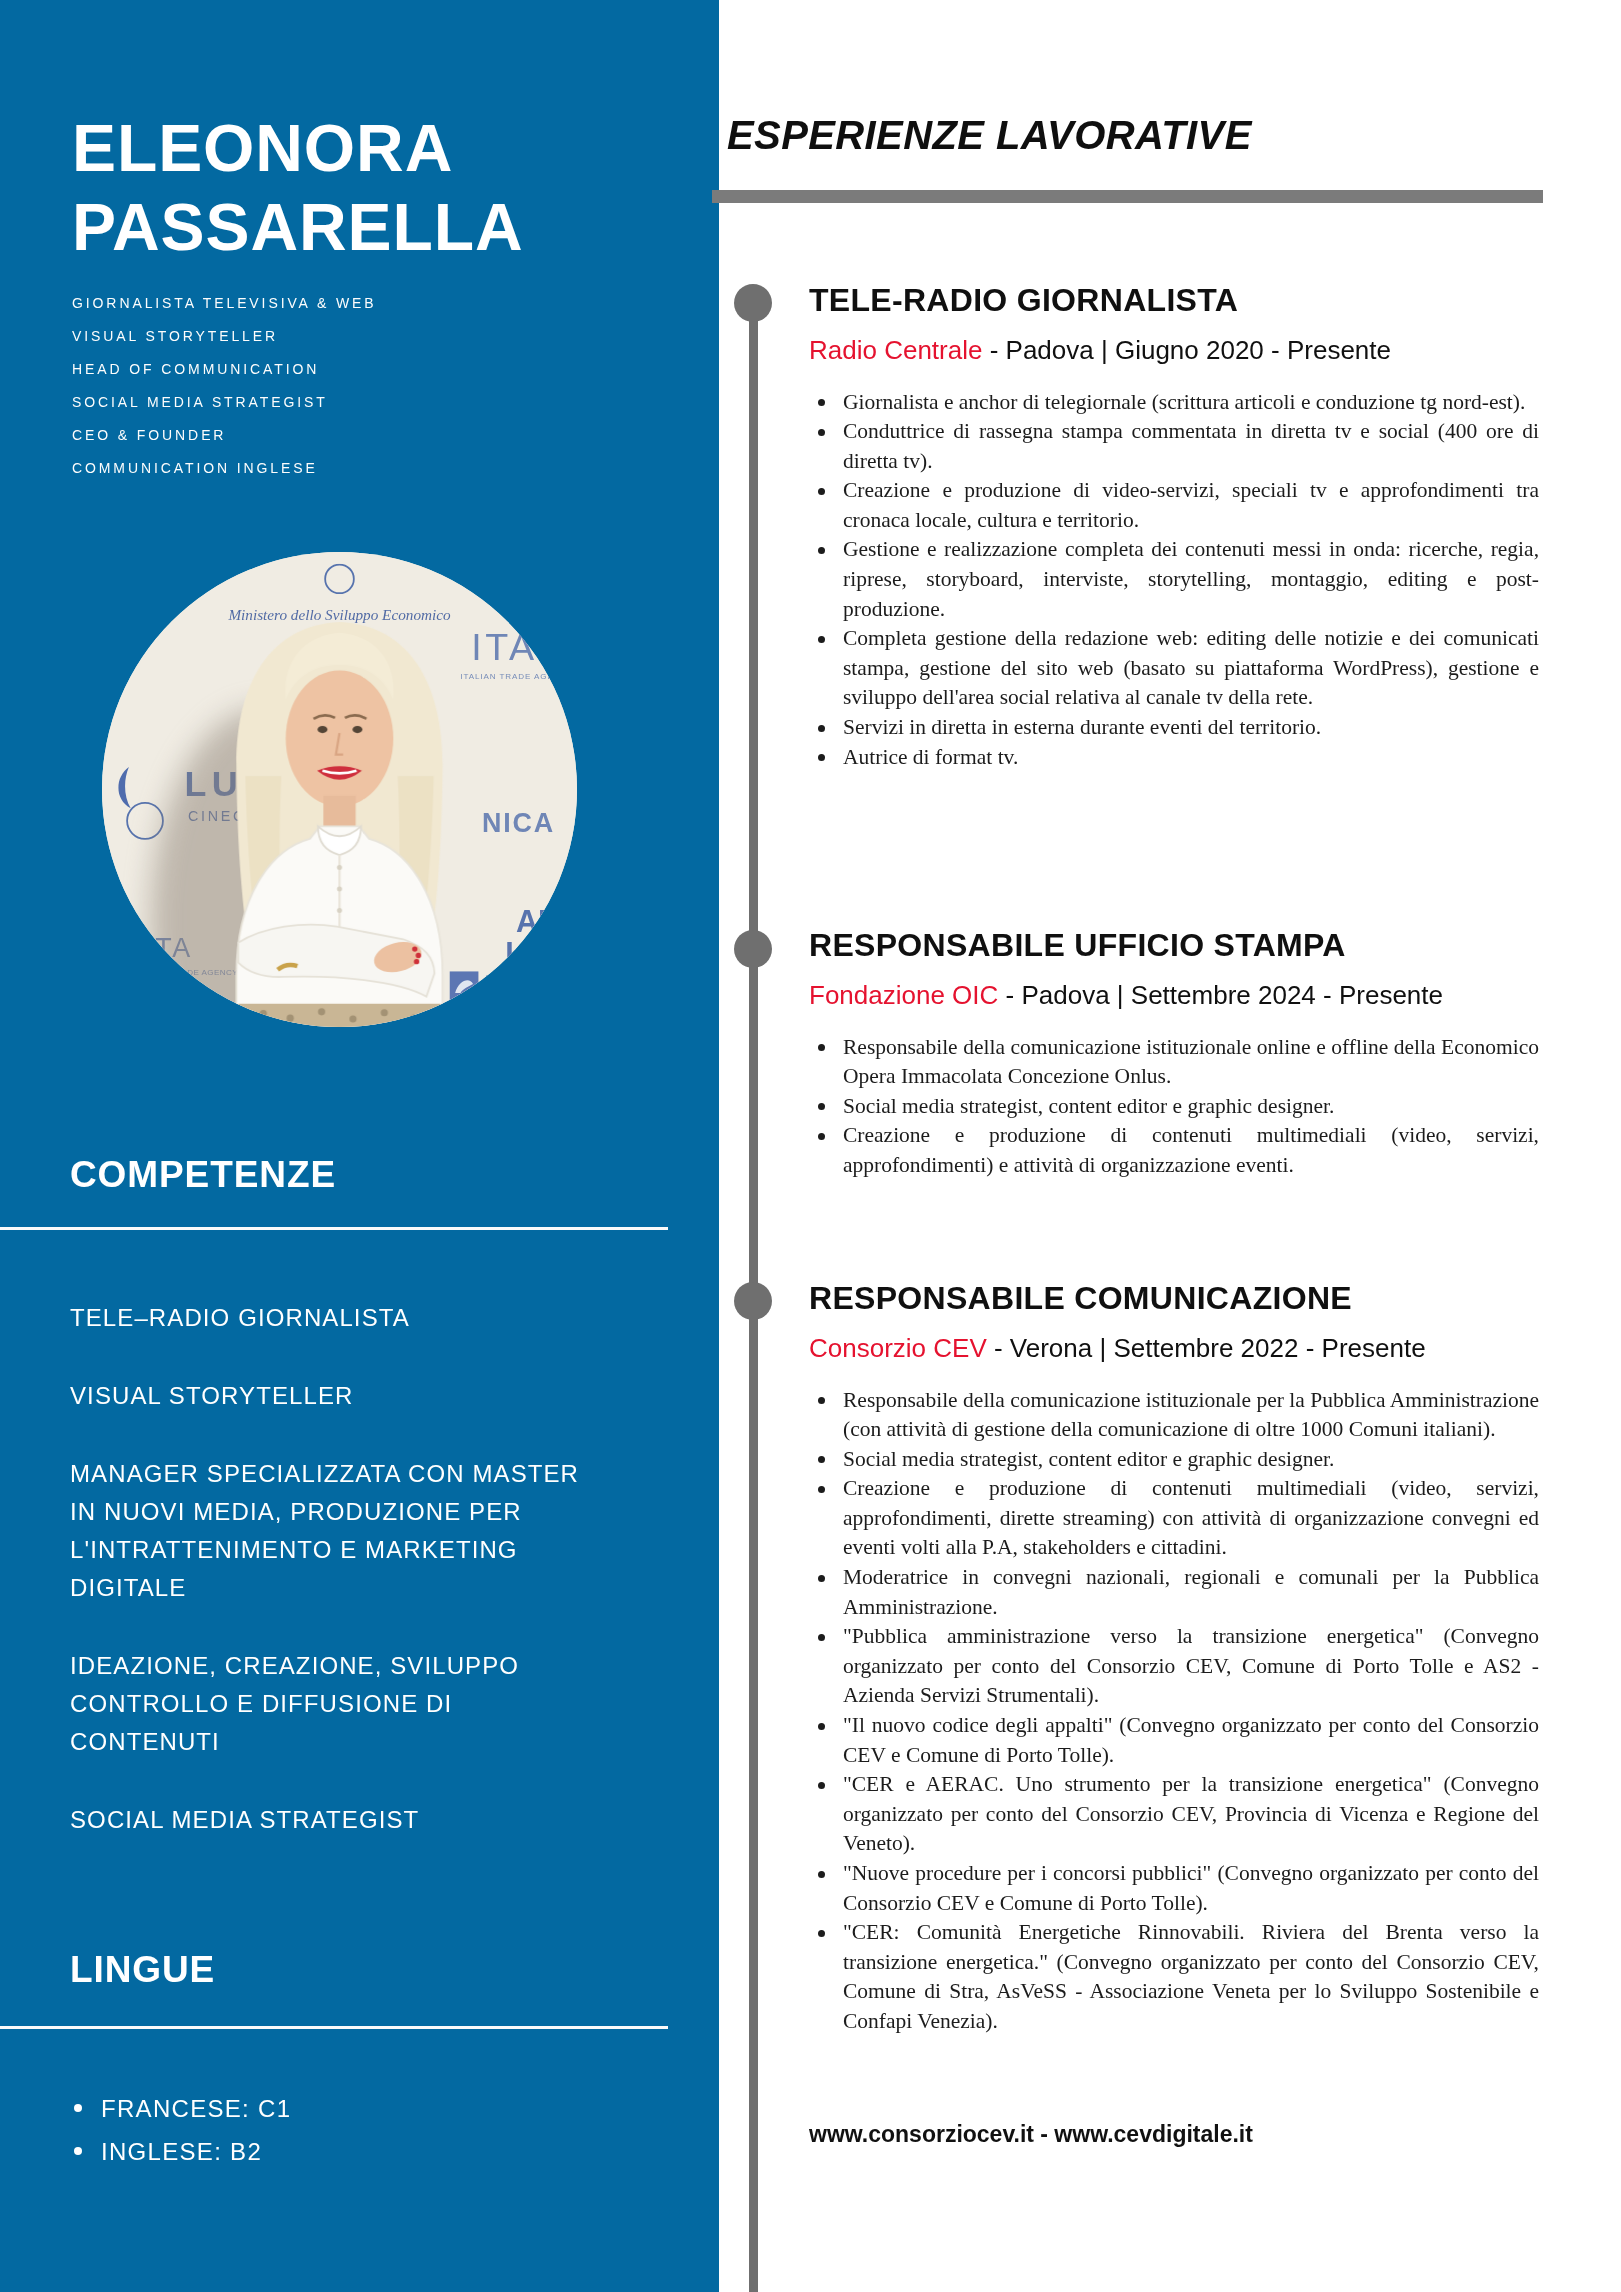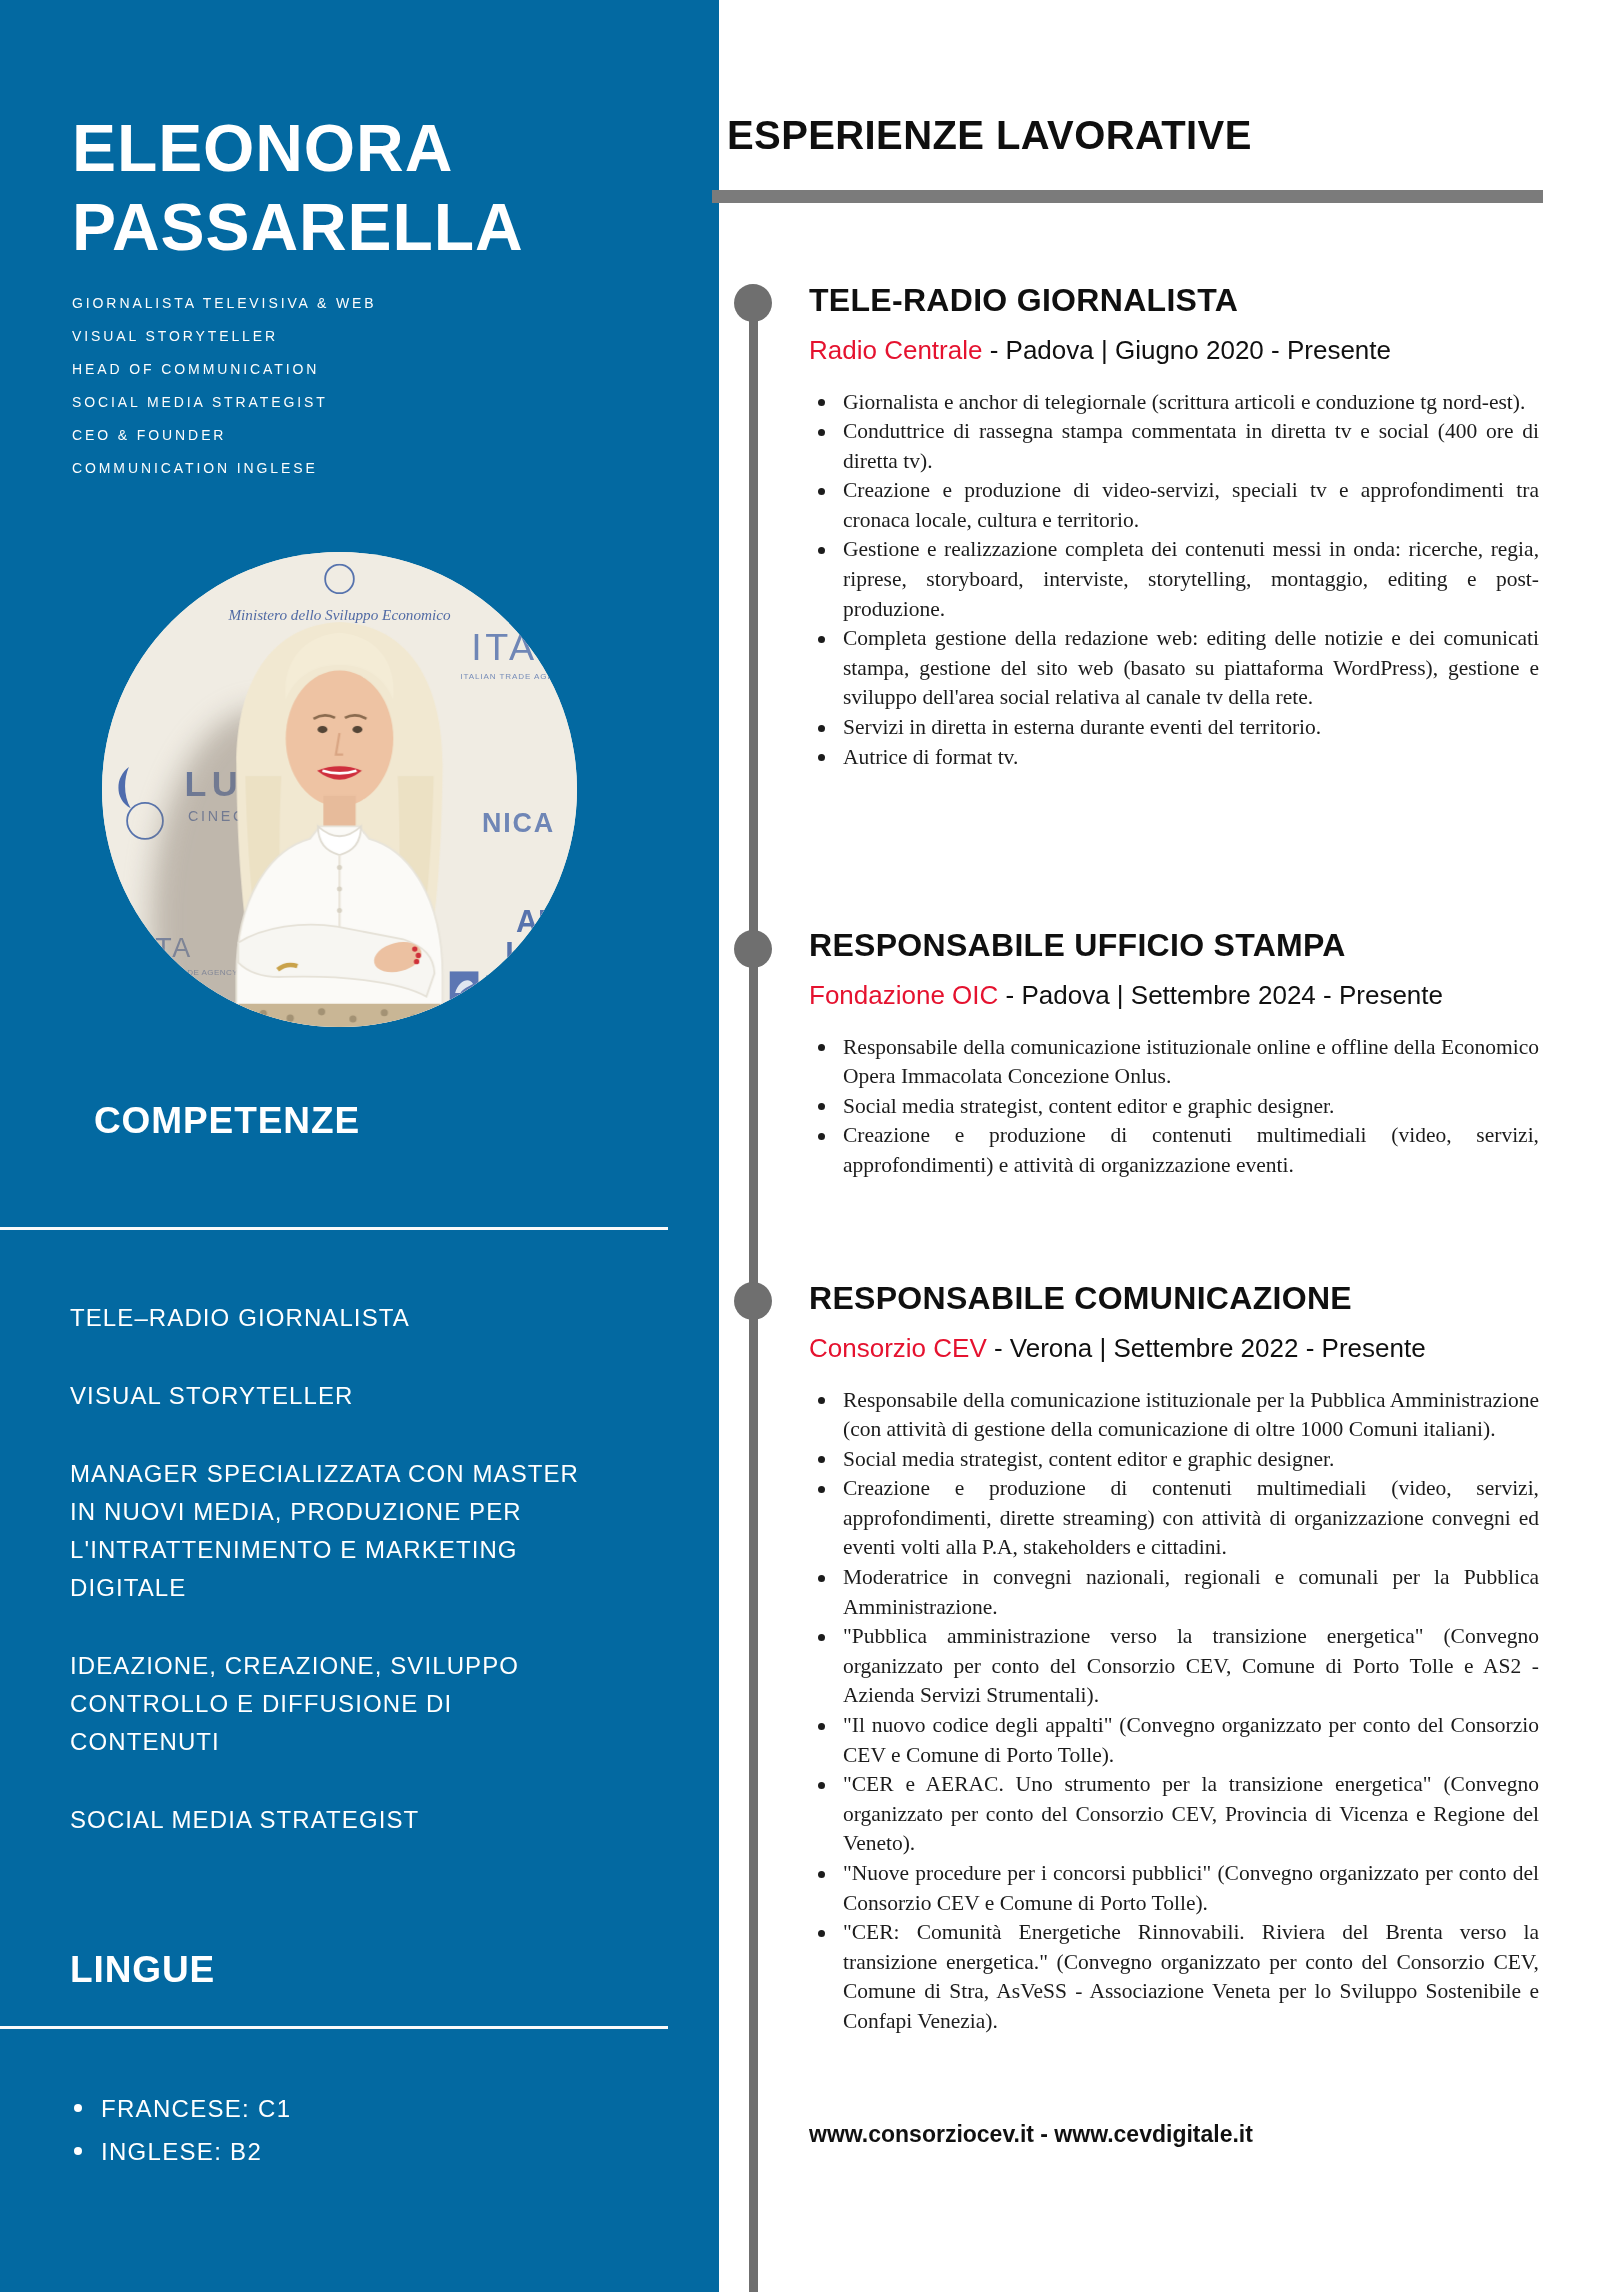--- a/index.html
+++ b/index.html
@@ -10,37 +10,37 @@
   .sidebar { position:absolute; left:0; top:0; width:719px; height:2293px; background:#0369a1; }
   .name { position:absolute; left:72px; top:109px; color:#ffffff; font-size:66px; font-weight:700;
           line-height:79px; letter-spacing:0.9px; }
   .titles { position:absolute; left:72px; top:287px; color:#fdfdfd; font-size:14px; line-height:33px;
             letter-spacing:2.9px; font-weight:400; }
   .titles p { margin:0; }
   .photo { position:absolute; left:102px; top:552px; width:475px; height:475px; border-radius:50%;
            overflow:hidden; background:#f0ece3; }
   .photo svg { display:block; }
   .side-h2 { position:absolute; left:70px; color:#ffffff; font-size:37px; font-weight:700; letter-spacing:0.9px; margin:0; }
-  .competenze-h { top:1100px;margin-left:24px; }
+  .competenze-h { top:1154px; }
   .lingue-h { top:1949px; }
   .rule { position:absolute; left:0; width:668px; height:2.7px; background:#fafafa; }
   .rule1 { top:1227px; }
   .rule2 { top:2026px; }
   .skills { position:absolute; left:70px; top:1299px; width:546px; color:#ffffff; font-size:24px;
             line-height:38px; letter-spacing:1.1px; }
   .skills p { margin:0 0 40px 0; white-space:pre-line; }
   .langs { position:absolute; left:72px; top:2087px; color:#ffffff; font-size:24px; letter-spacing:1.3px;
            list-style:none; margin:0; padding:0; }
   .langs li { position:relative; padding-left:29px; line-height:43px; }
   .langs li::before { content:''; position:absolute; left:1.8px; top:17px; width:8px; height:8px;
                       border-radius:50%; background:#ffffff; }
 
   
   .main-h1 { position:absolute; left:727px; top:113px; margin:0; font-size:40px; font-weight:700;
-             color:#0f0f0f; letter-spacing:0.4px; }
+             color:#0f0f0f; letter-spacing:0.4px;font-style:italic; }
   .h1-bar { position:absolute; left:712px; top:190px; width:831px; height:12.5px; background:#7b7b7b; }
   .vline { position:absolute; left:749px; top:304px; width:9px; height:1988px; background:#6f6f6f; }
   .dot { position:absolute; left:734px; width:38px; height:38px; border-radius:50%; background:#6f6f6f; }
   .dot1 { top:284px; } .dot2 { top:930px; } .dot3 { top:1282px; }
 
   .job { position:absolute; left:809px; width:730px; }
   .job1 { top:281px; } .job2 { top:926px; } .job3 { top:1279px; }
   .job h2 { margin:0; font-size:32px; line-height:39px; font-weight:700; color:#101010; letter-spacing:0.3px; }
   .job .sub { margin:15px 0 0 0; font-size:26px; font-weight:400; color:#101010; }
   .job .sub .emp { color:#e5122f; }

